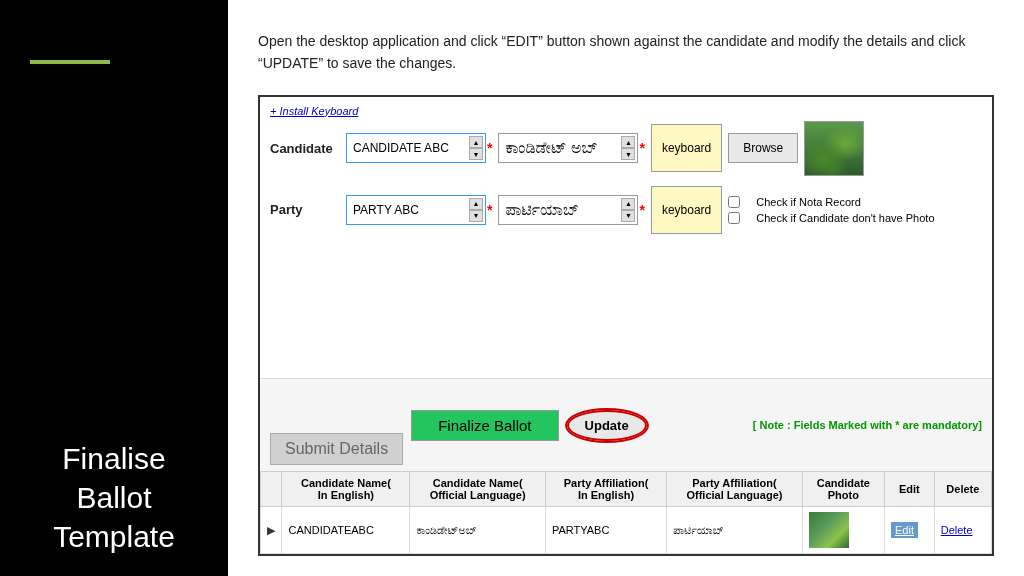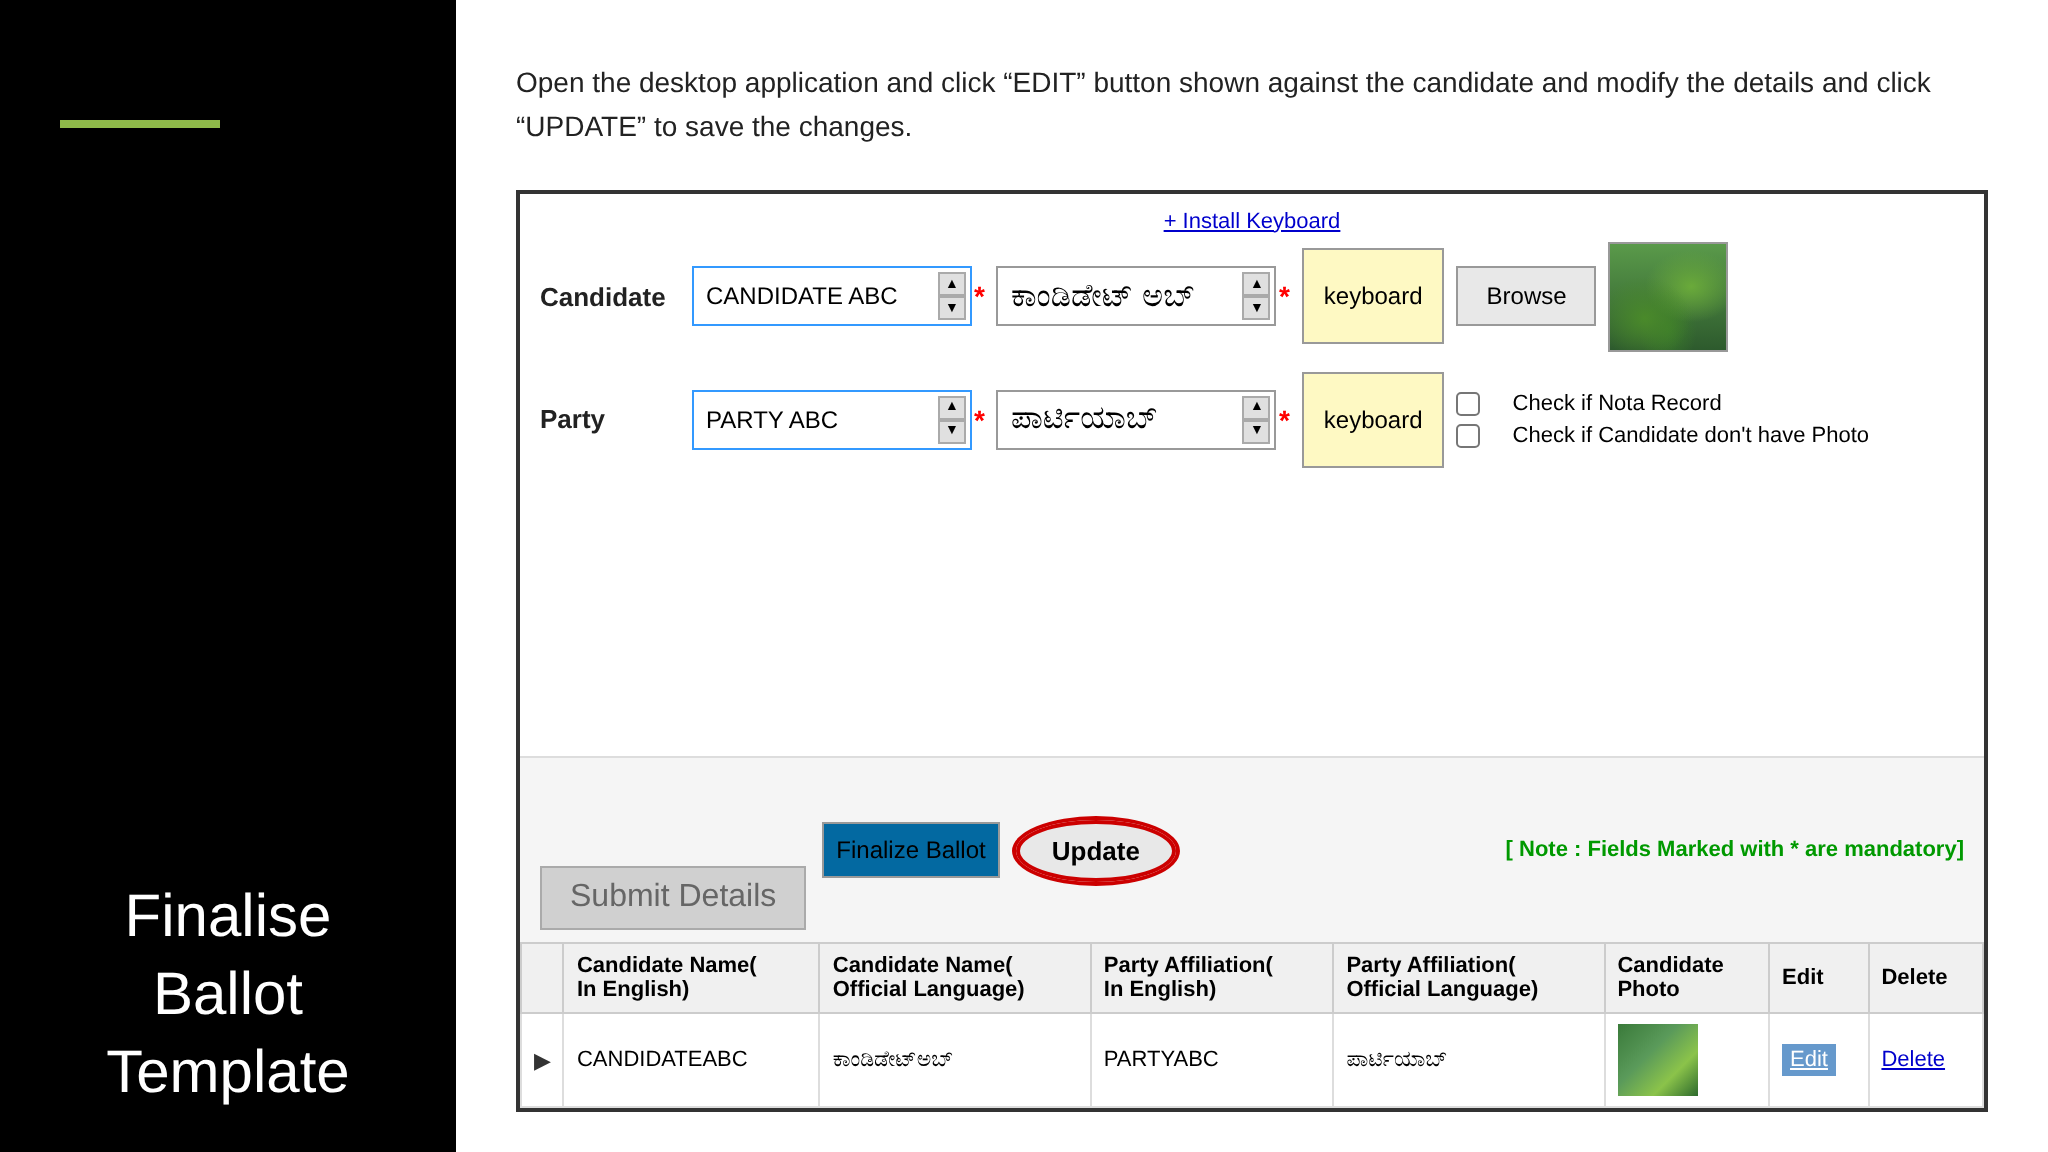--- a/index.html
+++ b/index.html
@@ -67,22 +67,23 @@
     }
 
     .form-body {
       padding: 8px 10px 0 10px;
       flex: 1;
     }
 
     
     .install-keyboard-row {
       display: flex;
-      justify-content: center;
+      justify-content: flex-start;
       margin-bottom: 4px;
+      font-style: italic;
     }
     .install-keyboard-link {
       font-size: 11px;
       color: #0000cc;
       text-decoration: underline;
       cursor: pointer;
     }
 
     
     .form-row {
@@ -225,24 +226,24 @@
     .submit-btn {
       background: #d0d0d0;
       border: 1px solid #aaa;
       padding: 6px 14px;
       font-size: 16px;
       color: #666;
       cursor: not-allowed;
       margin-top: 48px;
     }
     .finalize-btn {
-      background: #0369a1;
+      background: #22c55e;
       border: 1px solid #999;
-      padding: 6px 6px;
-      font-size: 12px;
+      padding: 6px 26px;
+      font-size: 15px;
       cursor: pointer;
     }
     .update-btn {
       background: #e8e8e8;
       border: 2px solid #cc0000;
       border-radius: 50%;
       padding: 6px 16px;
       font-size: 13px;
       font-weight: bold;
       cursor: pointer;
@@ -265,21 +266,21 @@
     
     .data-table {
       width: 100%;
       border-collapse: collapse;
       font-size: 11px;
     }
     .data-table th {
       background: #f0f0f0;
       border: 1px solid #ccc;
       padding: 5px 6px;
-      text-align: left;
+      text-align: center;
       font-weight: bold;
       font-size: 11px;
     }
     .data-table td {
       border: 1px solid #ddd;
       padding: 5px 6px;
       font-size: 11px;
       vertical-align: middle;
     }
     .arrow-cell {

